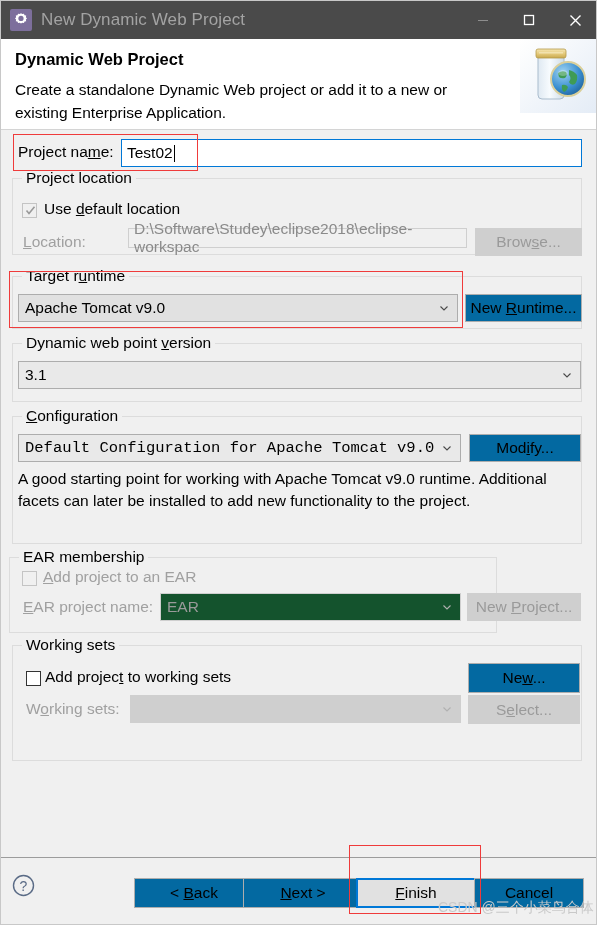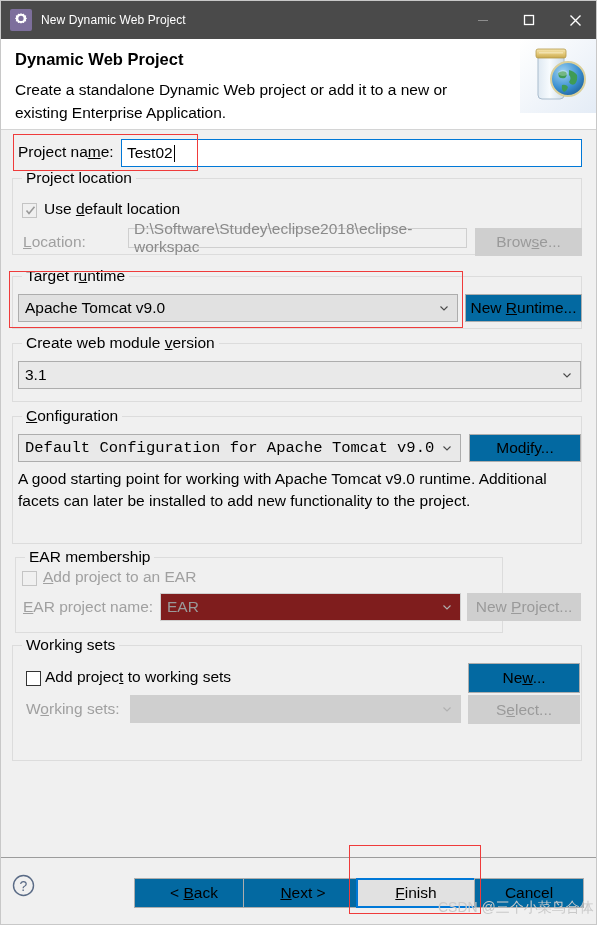--- a/index.html
+++ b/index.html
@@ -37,22 +37,22 @@
     margin-left: 9px;
     margin-right: 9px;
     background: #7d6f9c;
     border-radius: 2px;
     display: flex;
     align-items: center;
     justify-content: center;
     flex: none;
   }
   .title-text {
-    color: #ffffff;
-    font-size: 12px;
+    color: #a3a3a3;
+    font-size: 17px;
     letter-spacing: 0.1px;
     white-space: nowrap;
   }
   .title-buttons {
     position: absolute;
     right: 0;
     top: 0;
     height: 38px;
     display: flex;
   }
@@ -168,21 +168,21 @@
     font-size: 15.5px;
     color: #000000;
     display: flex;
     align-items: center;
     padding-left: 6px;
   }
   .combo.light {
     background: #e9e9e9;
   }
   .combo.disabled {
-    background: #7f1d1d;
+    background: #14532d;
     border: 1px solid #cfcfcf;
     color: #9a9a9a;
   }
   .combo.blank { background: #cfcfcf; border: 1px solid #cfcfcf; }
   .combo-arrow {
     position: absolute;
     right: 8px;
     top: 50%;
     transform: translateY(-50%);
     width: 10px;
@@ -372,21 +372,21 @@
       <span>Apache Tomcat v9.0</span>
       <svg class="combo-arrow" viewBox="0 0 10 10">
         <path d="M1.5 3.5 L5 7 L8.5 3.5" stroke="#4a4a4a" stroke-width="1.1" fill="none"></path>
       </svg>
     </div>
     <div class="btn" style="left:464px; top:164px; width:117px; height:28px;">
       <span><span>New </span><span class="u">R</span><span>untime...</span></span>
     </div>
 
     <div class="group" style="left:11px; top:213px; width:570px; height:59px;">
-      <div class="group-title"><span>Create web module </span><span class="u">v</span><span>ersion</span></div>
+      <div class="group-title"><span>Dynamic web point </span><span class="u">v</span><span>ersion</span></div>
     </div>
     <div class="combo light" style="left:17px; top:231px; width:563px; height:28px;">
       <span>3.1</span>
       <svg class="combo-arrow" viewBox="0 0 10 10">
         <path d="M1.5 3.5 L5 7 L8.5 3.5" stroke="#4a4a4a" stroke-width="1.1" fill="none"></path>
       </svg>
     </div>
 
     <div class="group" style="left:11px; top:286px; width:570px; height:128px;">
       <div class="group-title"><span class="u">C</span><span>onfiguration</span></div>
@@ -395,21 +395,21 @@
       <span>Default Configuration for Apache Tomcat v9.0</span>
       <svg class="combo-arrow" viewBox="0 0 10 10">
         <path d="M1.5 3.5 L5 7 L8.5 3.5" stroke="#4a4a4a" stroke-width="1.1" fill="none"></path>
       </svg>
     </div>
     <div class="btn" style="left:468px; top:304px; width:112px; height:28px;">
       <span><span>Mod</span><span class="u">i</span><span>fy...</span></span>
     </div>
     <div class="desc" style="left:17px; top:338px; width:558px;">A good starting point for working with Apache Tomcat v9.0 runtime. Additional facets can later be installed to add new functionality to the project.</div>
 
-    <div class="group" style="left:14px; top:427px; width:488px; height:76px;">
+    <div class="group" style="left:8px; top:427px; width:488px; height:76px;">
       <div class="group-title">EAR membership</div>
     </div>
     <div class="cb disabled" style="left:21px; top:441px;"></div>
     <div class="lbl disabled" style="position:absolute; left:42px; top:438px;"><span class="u">A</span><span>dd project to an EAR</span></div>
 
     <div class="lbl disabled" style="position:absolute; left:22px; top:468px;"><span class="u">E</span><span>AR project name:</span></div>
     <div class="combo disabled" style="left:159px; top:463px; width:301px; height:28px;">
       <span>EAR</span>
       <svg class="combo-arrow" viewBox="0 0 10 10">
         <path d="M1.5 3.5 L5 7 L8.5 3.5" stroke="#b0b0b0" stroke-width="1.1" fill="none"></path>

